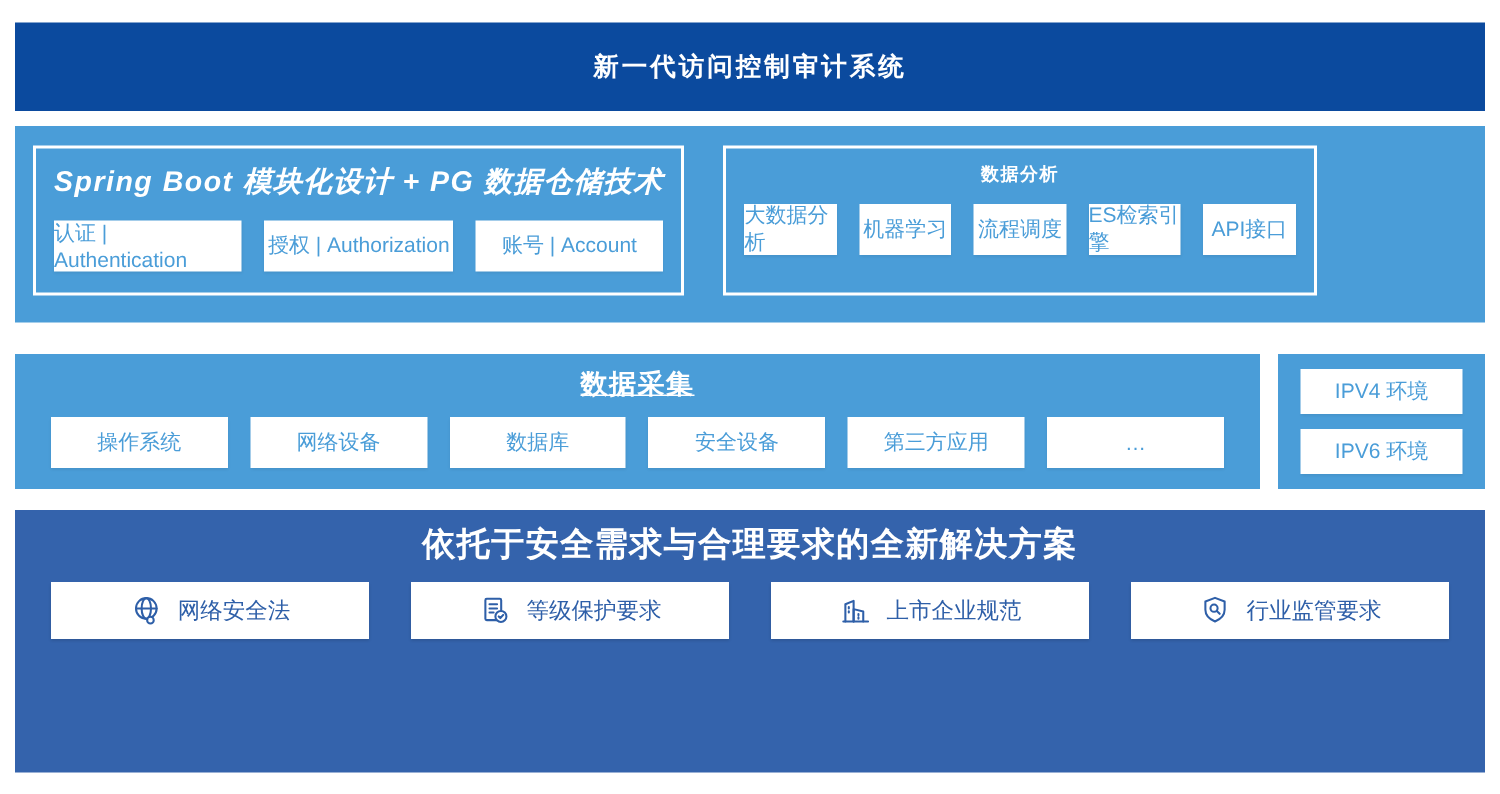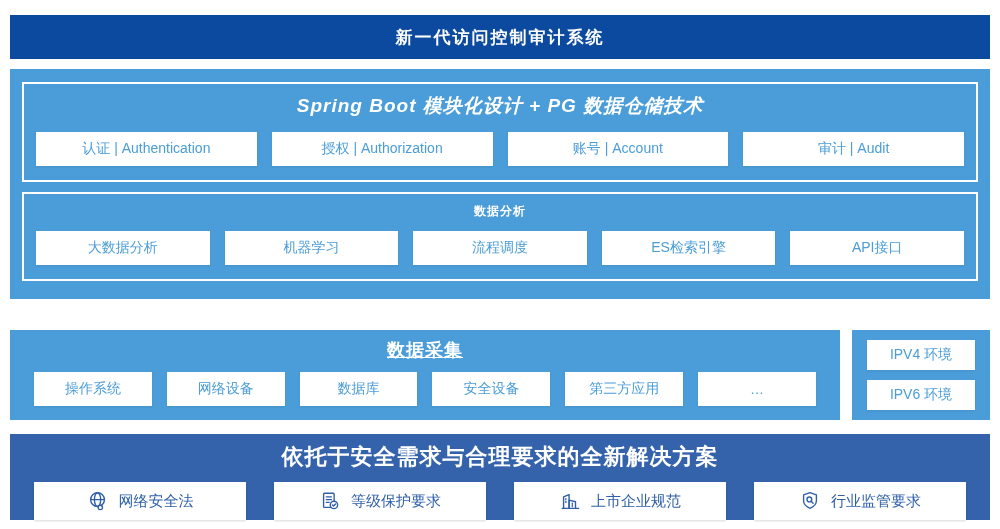--- a/index.html
+++ b/index.html
@@ -2,27 +2,27 @@
 <html><head>
 <meta charset="utf-8">
 <style>
   * { box-sizing: border-box; margin: 0; padding: 0; }
   html, body { width: 1000px; height: 529px; background: #ffffff;
     font-family: "Liberation Sans", "DejaVu Sans", sans-serif; }
   .page { width: 1000px; height: 529px; padding: 15px 10px 14px 10px;
     display: flex; flex-direction: column; }
 
   
-  .banner { height: 44px; background: #0b4a9e; display: flex; align-items: center;
+  .banner { height: 59px; background: #0b4a9e; display: flex; align-items: center;
     justify-content: center; margin-bottom: 10px; flex: none; }
   .banner-title { color: #ffffff; font-size: 17px; font-weight: bold; letter-spacing: 2px; }
 
   
-  .tech { background: #4a9dd8; padding: 13px 12px 18px 12px; margin-bottom: 31px;
-    display: flex; flex-direction: column; gap: 10px; flex: none; }
+  .tech { background: #4a9dd8; padding: 13px 12px 18px 12px; margin-bottom: 21px;
+    display: flex; gap: 26px; flex: none; }
   .panel { border: 2px solid #ffffff; padding: 9px 12px 14px 12px; }
   .panel-title { text-align: center; color: #ffffff; font-weight: bold; font-size: 19px;
     letter-spacing: 1px; margin-bottom: 13px; }
   .panel-title.italic { font-style: italic; }
   .panel-title.smaller { font-size: 12px; margin-bottom: 11px; }
   .box-row { display: flex; gap: 15px; }
   .wbox { background: #ffffff; flex: 1; height: 34px; display: flex; align-items: center;
     justify-content: center; color: #4a9dd8; font-size: 14px; box-shadow: 0 1px 2px rgba(0,0,0,0.08); }
 
   
@@ -57,21 +57,20 @@
   </div>
 
   <div class="tech">
 
     <div class="panel">
       <div class="panel-title italic">Spring Boot 模块化设计 + PG 数据仓储技术</div>
       <div class="box-row">
         <div class="wbox">认证 | Authentication</div>
         <div class="wbox">授权 | Authorization</div>
         <div class="wbox">账号 | Account</div>
-        <div class="wbox">审计 | Audit</div>
       </div>
     </div>
 
     <div class="panel">
       <div class="panel-title smaller">数据分析</div>
       <div class="box-row">
         <div class="wbox">大数据分析</div>
         <div class="wbox">机器学习</div>
         <div class="wbox">流程调度</div>
         <div class="wbox">ES检索引擎</div>

